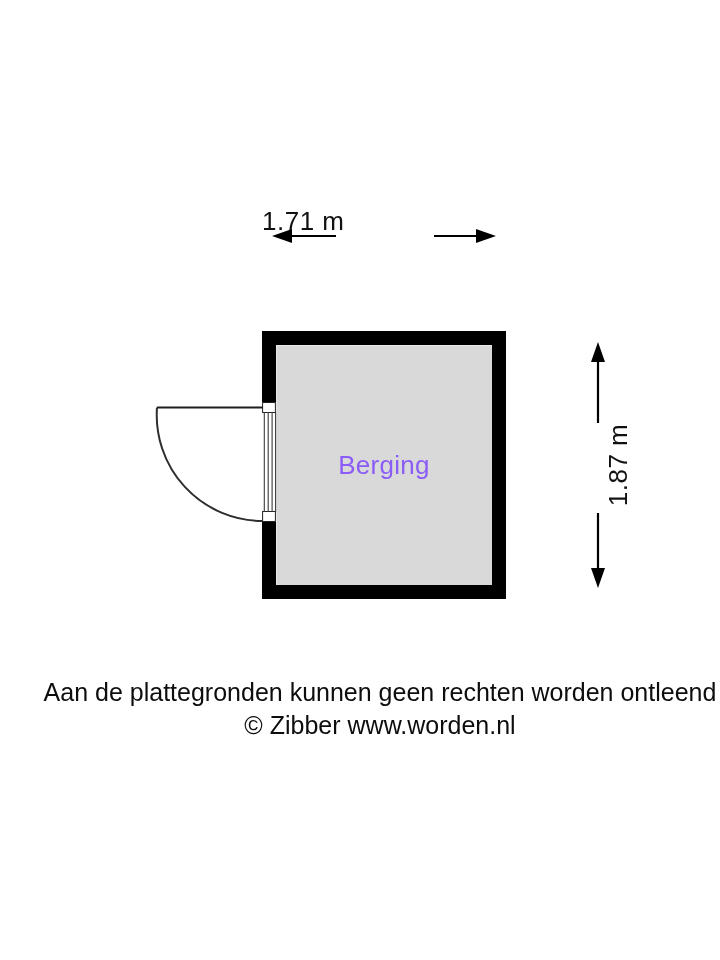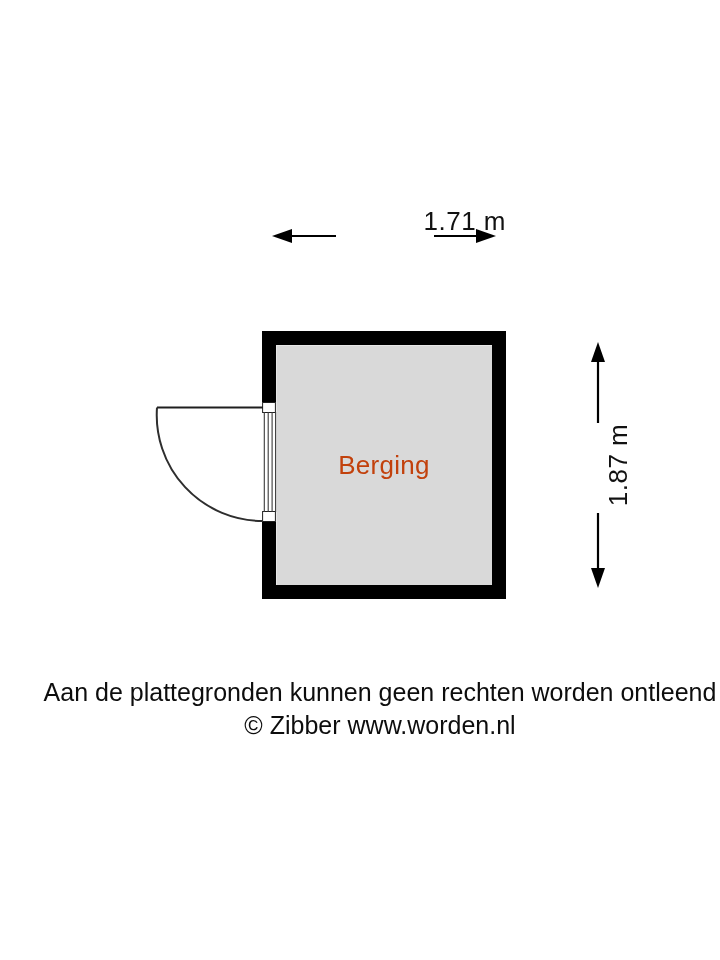--- a/index.html
+++ b/index.html
@@ -30,21 +30,21 @@
     left: 262px;
     top: 206px;
     width: 244px;
     height: 60px;
   }
   .dim-h-label {
     position: absolute;
     left: 0;
     top: 0;
     width: 244px;
-    text-align: right;
+    text-align: left;
     font-size: 26px;
     line-height: 30px;
     letter-spacing: 0.5px;
     color: #111111;
     white-space: nowrap;
   }
 
   
   .dim-v {
     position: absolute;
@@ -98,21 +98,21 @@
     position: absolute;
     left: 0;
     top: 0;
     width: 244px;
     height: 268px;
     display: flex;
     align-items: center;
     justify-content: center;
     font-size: 26px;
     letter-spacing: 0.3px;
-    color: #c2410c;
+    color: #8b5cf6;
     pointer-events: none;
   }
 
   
   .door-group {
     position: absolute;
     left: 140px;
     top: 390px;
     width: 140px;
     height: 150px;

